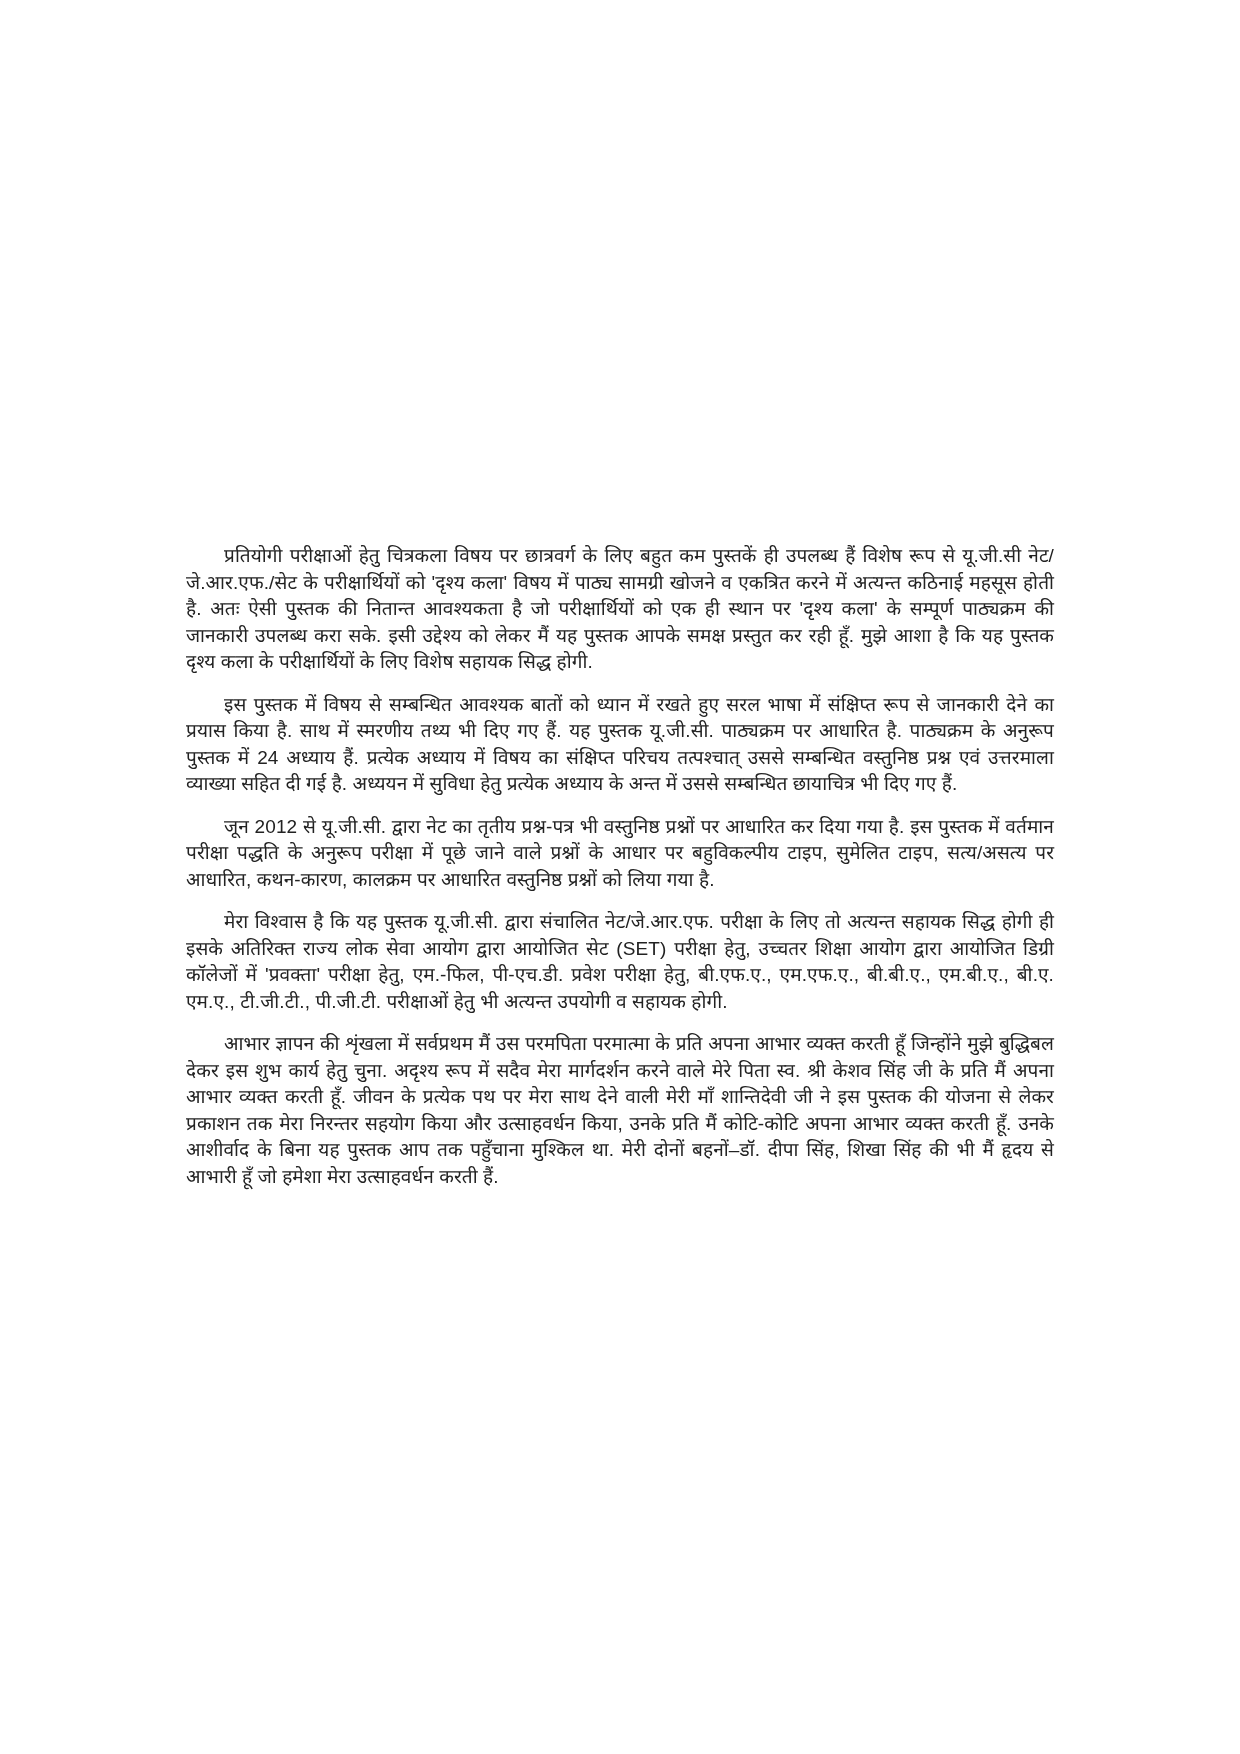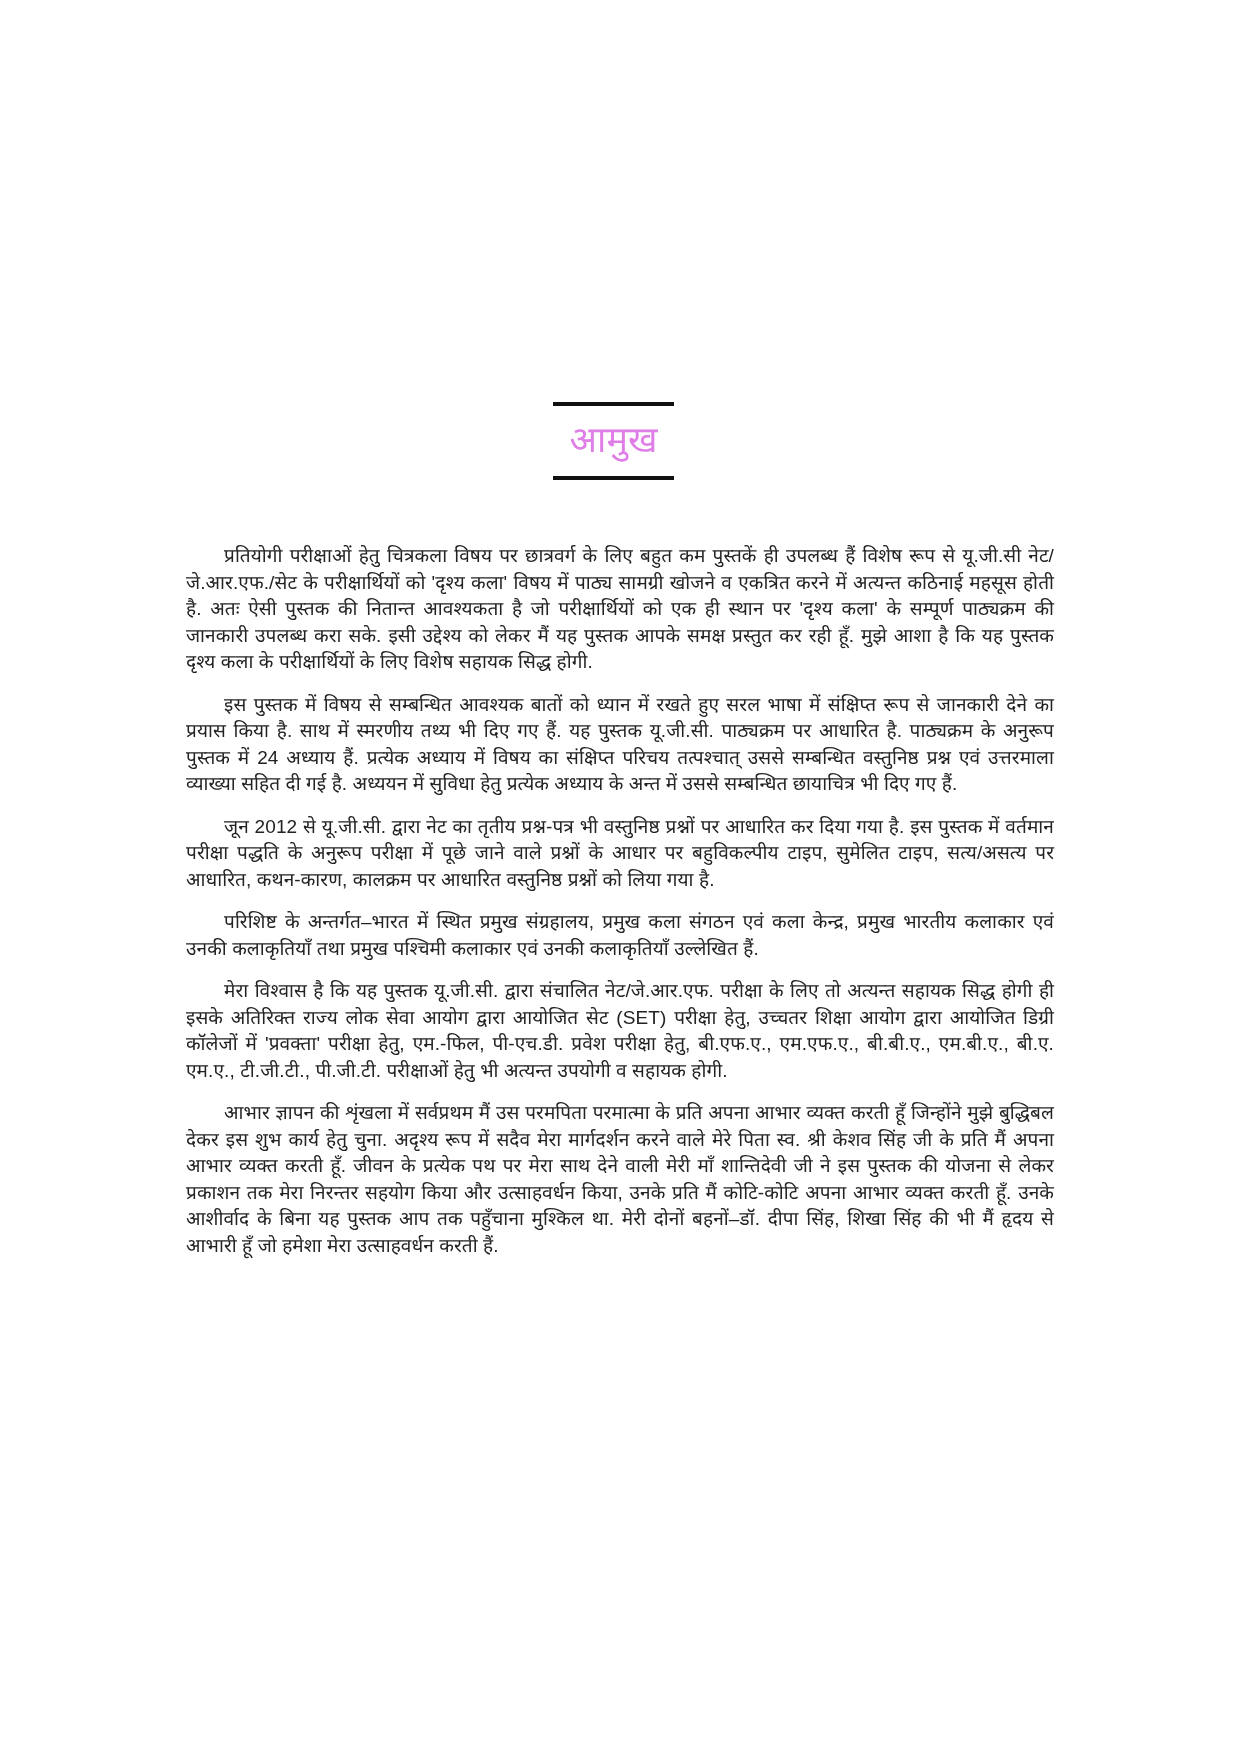--- a/index.html
+++ b/index.html
@@ -62,28 +62,22 @@
       text-indent: 38px;
       color: #222222;
       letter-spacing: 0.1px;
     }
   </style>
 </head>
 <body>
 
 <div class="page">
 
-  <div class="title-block">
-    <div class="rule top" style="background: rgb(17, 17, 17);"></div>
-    <h1 class="title" style="color: rgb(224, 126, 232);">आमुख</h1>
-    <div class="rule bottom" style="background: rgb(17, 17, 17);"></div>
-  </div>
 
   <div class="body-text">
     <p class="para">प्रतियोगी परीक्षाओं हेतु चित्रकला विषय पर छात्रवर्ग के लिए बहुत कम पुस्तकें ही उपलब्ध हैं विशेष रूप से यू.जी.सी नेट/जे.आर.एफ./सेट के परीक्षार्थियों को 'दृश्य कला' विषय में पाठ्य सामग्री खोजने व एकत्रित करने में अत्यन्त कठिनाई महसूस होती है. अतः ऐसी पुस्तक की नितान्त आवश्यकता है जो परीक्षार्थियों को एक ही स्थान पर 'दृश्य कला' के सम्पूर्ण पाठ्यक्रम की जानकारी उपलब्ध करा सके. इसी उद्देश्य को लेकर मैं यह पुस्तक आपके समक्ष प्रस्तुत कर रही हूँ. मुझे आशा है कि यह पुस्तक दृश्य कला के परीक्षार्थियों के लिए विशेष सहायक सिद्ध होगी.</p>
     <p class="para">इस पुस्तक में विषय से सम्बन्धित आवश्यक बातों को ध्यान में रखते हुए सरल भाषा में संक्षिप्त रूप से जानकारी देने का प्रयास किया है. साथ में स्मरणीय तथ्य भी दिए गए हैं. यह पुस्तक यू.जी.सी. पाठ्यक्रम पर आधारित है. पाठ्यक्रम के अनुरूप पुस्तक में 24 अध्याय हैं. प्रत्येक अध्याय में विषय का संक्षिप्त परिचय तत्पश्चात् उससे सम्बन्धित वस्तुनिष्ठ प्रश्न एवं उत्तरमाला व्याख्या सहित दी गई है. अध्ययन में सुविधा हेतु प्रत्येक अध्याय के अन्त में उससे सम्बन्धित छायाचित्र भी दिए गए हैं.</p>
     <p class="para">जून 2012 से यू.जी.सी. द्वारा नेट का तृतीय प्रश्न-पत्र भी वस्तुनिष्ठ प्रश्नों पर आधारित कर दिया गया है. इस पुस्तक में वर्तमान परीक्षा पद्धति के अनुरूप परीक्षा में पूछे जाने वाले प्रश्नों के आधार पर बहुविकल्पीय टाइप, सुमेलित टाइप, सत्य/असत्य पर आधारित, कथन-कारण, कालक्रम पर आधारित वस्तुनिष्ठ प्रश्नों को लिया गया है.</p>
-    <p class="para">परिशिष्ट के अन्तर्गत–भारत में स्थित प्रमुख संग्रहालय, प्रमुख कला संगठन एवं कला केन्द्र, प्रमुख भारतीय कलाकार एवं उनकी कलाकृतियाँ तथा प्रमुख पश्चिमी कलाकार एवं उनकी कलाकृतियाँ उल्लेखित हैं.</p>
     <p class="para">मेरा विश्वास है कि यह पुस्तक यू.जी.सी. द्वारा संचालित नेट/जे.आर.एफ. परीक्षा के लिए तो अत्यन्त सहायक सिद्ध होगी ही इसके अतिरिक्त राज्य लोक सेवा आयोग द्वारा आयोजित सेट (SET) परीक्षा हेतु, उच्चतर शिक्षा आयोग द्वारा आयोजित डिग्री कॉलेजों में 'प्रवक्ता' परीक्षा हेतु, एम.-फिल, पी-एच.डी. प्रवेश परीक्षा हेतु, बी.एफ.ए., एम.एफ.ए., बी.बी.ए., एम.बी.ए., बी.ए. एम.ए., टी.जी.टी., पी.जी.टी. परीक्षाओं हेतु भी अत्यन्त उपयोगी व सहायक होगी.</p>
     <p class="para">आभार ज्ञापन की शृंखला में सर्वप्रथम मैं उस परमपिता परमात्मा के प्रति अपना आभार व्यक्त करती हूँ जिन्होंने मुझे बुद्धिबल देकर इस शुभ कार्य हेतु चुना. अदृश्य रूप में सदैव मेरा मार्गदर्शन करने वाले मेरे पिता स्व. श्री केशव सिंह जी के प्रति मैं अपना आभार व्यक्त करती हूँ. जीवन के प्रत्येक पथ पर मेरा साथ देने वाली मेरी माँ शान्तिदेवी जी ने इस पुस्तक की योजना से लेकर प्रकाशन तक मेरा निरन्तर सहयोग किया और उत्साहवर्धन किया, उनके प्रति मैं कोटि-कोटि अपना आभार व्यक्त करती हूँ. उनके आशीर्वाद के बिना यह पुस्तक आप तक पहुँचाना मुश्किल था. मेरी दोनों बहनों–डॉ. दीपा सिंह, शिखा सिंह की भी मैं हृदय से आभारी हूँ जो हमेशा मेरा उत्साहवर्धन करती हैं.</p>
   </div>
 
 </div>
 
 </body></html>

